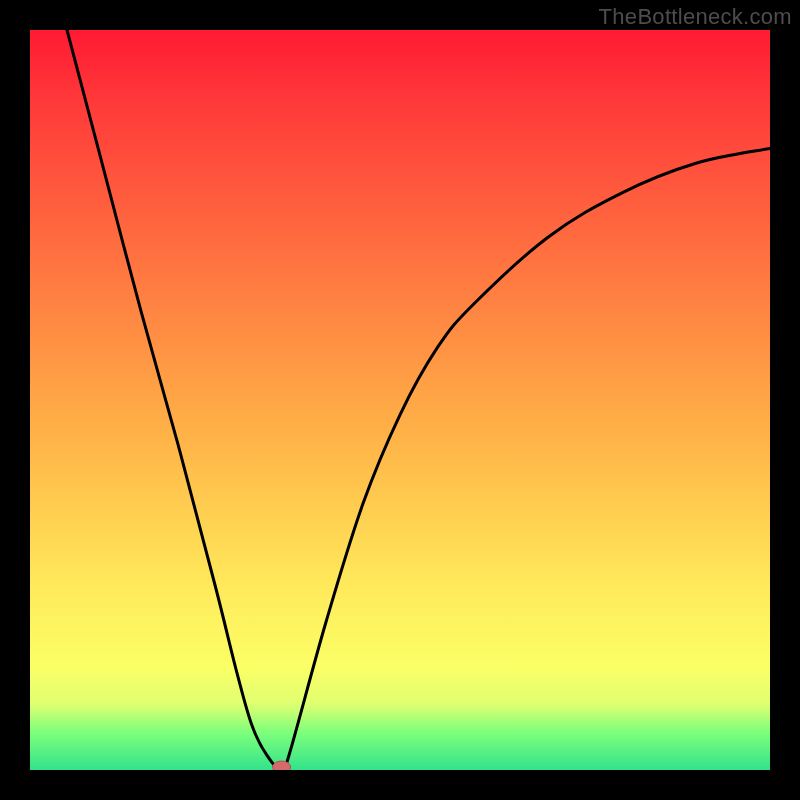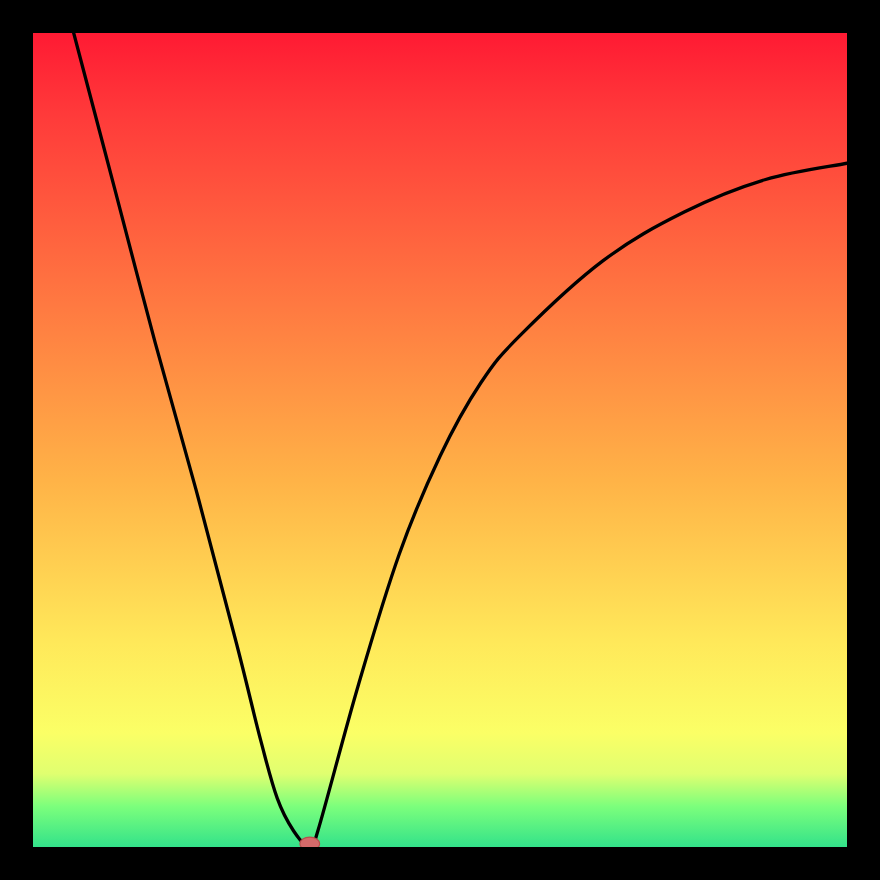--- a/index.html
+++ b/index.html
@@ -67,13 +67,14 @@
 <body>
 
 <div class="frame">
   <div class="plot-area">
     <div class="gradient-bg"></div>
     <svg class="curve" viewBox="0 0 740 740" preserveAspectRatio="none">
       <path d="M 37.0 0.0 C 43.7 25.3, 60.7 90.0, 74.0 140.6 C 87.3 191.2, 97.7 231.9, 111.0 281.2 C 124.3 330.5, 134.7 365.1, 148.0 414.4 C 161.3 463.7, 174.3 513.7, 185.0 555.0 C 195.7 596.3, 200.5 618.5, 207.2 643.8 C 213.9 669.1, 216.7 680.9, 222.0 695.6 C 227.3 710.3, 231.5 717.2, 236.8 725.2 C 242.1 733.2, 247.6 740.0, 251.6 740.0 C 255.6 740.0, 251.0 751.8, 259.0 725.2 C 267.0 698.6, 282.7 637.3, 296.0 592.0 C 309.3 546.7, 319.7 510.9, 333.0 473.6 C 346.3 436.3, 356.7 412.8, 370.0 384.8 C 383.3 356.8, 393.7 338.2, 407.0 318.2 C 420.3 298.2, 424.0 293.8, 444.0 273.8 C 464.0 253.8, 491.4 227.2, 518.0 207.2 C 544.6 187.2, 565.4 176.1, 592.0 162.8 C 618.6 149.5, 639.4 141.2, 666.0 133.2 C 692.6 125.2, 726.7 121.1, 740.0 118.4" fill="none" stroke="#000000" stroke-width="3" stroke-linecap="round" stroke-linejoin="round"></path>
       <ellipse cx="251.6" cy="737.0" rx="9" ry="6" fill="#d46a6a" stroke="#b84d4d" stroke-width="1"></ellipse>
     </svg>
   </div>
+  <div class="watermark">TheBottleneck.com</div>
 </div>
 
 </body></html>

